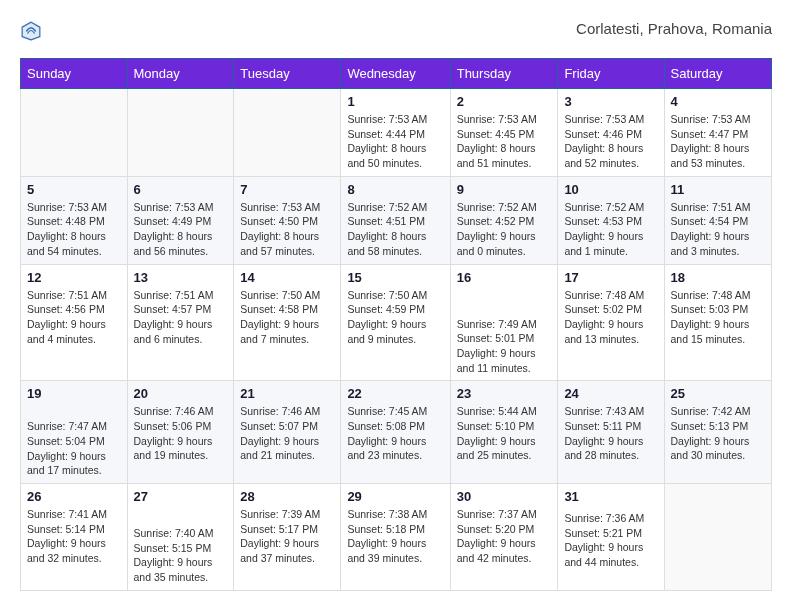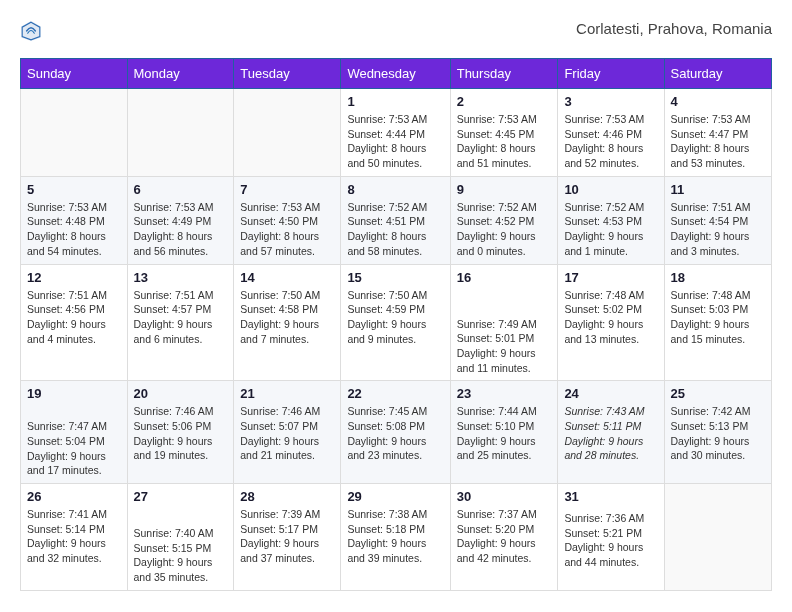--- a/index.html
+++ b/index.html
@@ -285,28 +285,28 @@
         </td>
         <td>
           <span class="day-num">22</span>
           <div class="day-info" style="white-space: pre-line;">Sunrise: 7:45 AM
 Sunset: 5:08 PM
 Daylight: 9 hours
 and 23 minutes.</div>
         </td>
         <td>
           <span class="day-num">23</span>
-          <div class="day-info" style="white-space: pre-line;">Sunrise: 7:44 AM
+          <div class="day-info" style="white-space: pre-line;">Sunrise: 5:44 AM
 Sunset: 5:10 PM
 Daylight: 9 hours
 and 25 minutes.</div>
         </td>
         <td>
           <span class="day-num">24</span>
-          <div class="day-info" style="white-space: pre-line; font-style: italic;">Sunrise: 7:43 AM
+          <div class="day-info" style="white-space: pre-line;">Sunrise: 7:43 AM
 Sunset: 5:11 PM
 Daylight: 9 hours
 and 28 minutes.</div>
         </td>
         <td>
           <span class="day-num">25</span>
           <div class="day-info" style="white-space: pre-line;">Sunrise: 7:42 AM
 Sunset: 5:13 PM
 Daylight: 9 hours
 and 30 minutes.</div>

